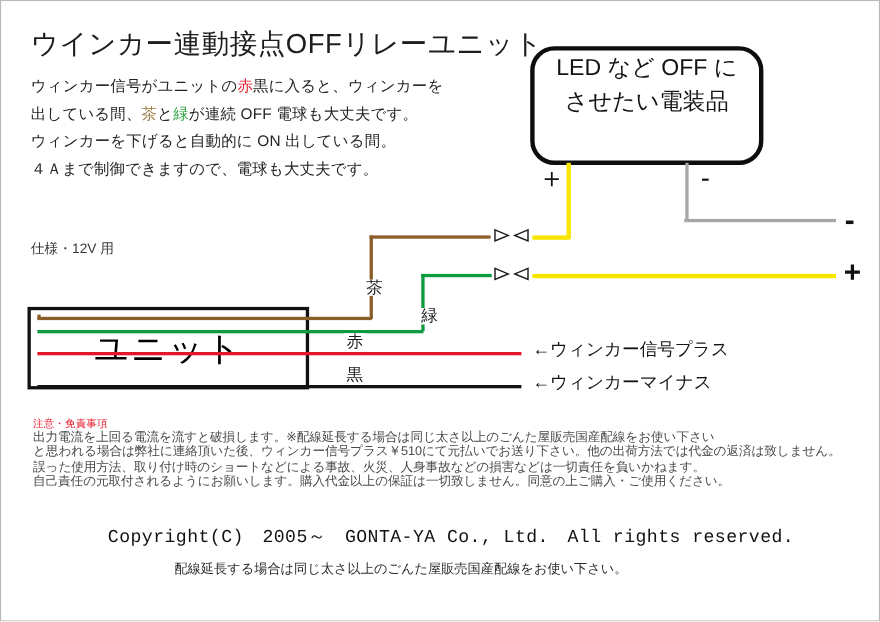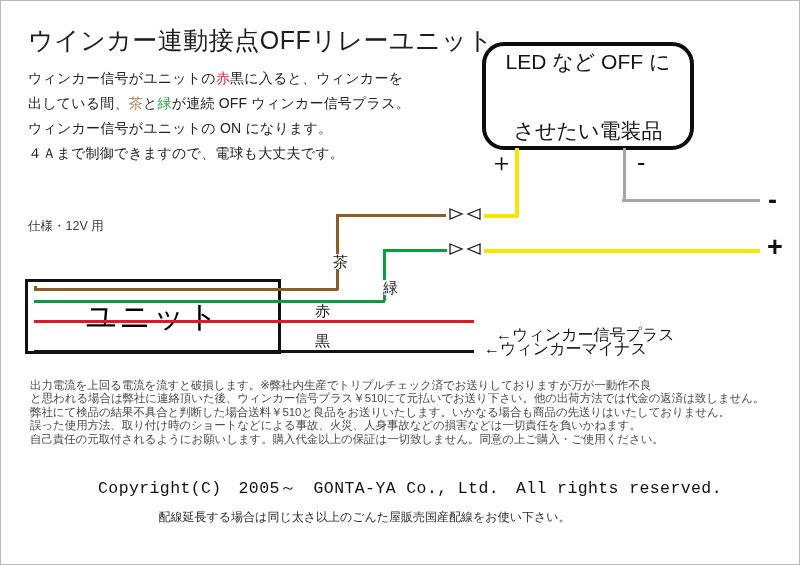--- a/index.html
+++ b/index.html
@@ -34,21 +34,21 @@
   }
   .w-red{color:#e8192c;}
   .w-brown{color:#9d7b46;}
   .w-green{color:#27a33d;}
 
   
   #led-box{
     position:absolute;left:482px;top:42px;width:212px;height:108px;
     border:4px solid #0d0d0d;border-radius:22px;background:#fff;
     box-sizing:border-box;
-    display:flex;flex-direction:column;align-items:center;justify-content:space-between;
+    display:flex;flex-direction:column;align-items:center;justify-content:flex-start;
   }
   #led-box .line{font-size:21px;line-height:31px;color:#141414;white-space:nowrap;}
 
   .term-sign{
     position:absolute;font-size:25px;line-height:25px;color:#111;
     font-family:"Liberation Sans",sans-serif;
   }
   #led-plus{left:489px;top:150px;}
   #led-minus{left:637px;top:150px;}
   #right-minus{left:768px;top:188px;font-size:27px;font-weight:bold;}
@@ -121,22 +121,22 @@
 <body>
 
 <div id="page">
 
   <div class="frame-edge"></div>
 
   <div id="title">ウインカー連動接点OFFリレーユニット</div>
 
   <div id="desc">
     <div class="line"><span>ウィンカー信号がユニットの</span><span class="w-red">赤</span><span>黒</span><span>に入ると、ウィンカーを</span></div>
-    <div class="line"><span>出している間、</span><span class="w-brown">茶</span><span>と</span><span class="w-green">緑</span><span>が連続 OFF ウィンカー信号プラス。</span></div>
-    <div class="line">ウィンカー信号がユニットの ON になります。</div>
+    <div class="line"><span>出している間、</span><span class="w-brown">茶</span><span>と</span><span class="w-green">緑</span><span>が連続 OFF 電球も大丈夫です。</span></div>
+    <div class="line">ウィンカーを下げると自動的に ON 出している間。</div>
     <div class="line">４Ａまで制御できますので、電球も大丈夫です。</div>
   </div>
 
   <div id="led-box">
     <div class="line">LED など OFF に</div>
     <div class="line">させたい電装品</div>
   </div>
   <div class="term-sign" id="led-plus">＋</div>
   <div class="term-sign" id="led-minus">-</div>
 
@@ -184,27 +184,27 @@
   </div>
 
   <div class="wire-label" style="left:331px;top:254px;">茶</div>
   <div class="wire-label" style="left:381px;top:280px;">緑</div>
   <div class="wire-label" style="left:313px;top:303px;">赤</div>
   <div class="wire-label" style="left:313px;top:333px;">黒</div>
 
   <div class="term-sign" id="right-minus">-</div>
   <div class="term-sign" id="right-plus">+</div>
 
-  <div class="sig-label" style="left:496px;top:311px;margin-top:16px;">←ウィンカー信号プラス</div>
+  <div class="sig-label" style="left:484px;top:311px;">←ウィンカー信号プラス</div>
   <div class="sig-label" style="left:484px;top:341px;">←ウィンカーマイナス</div>
 
   <div id="disclaimer">
-    <div class="dline">出力電流を上回る電流を流すと破損します。※弊社内生産でトリプルチェック済でお送りしておりますが万が一動作不良</div>
+    <div id="disc-head">注意・免責事項</div>
+    <div class="dline">出力電流を上回る電流を流すと破損します。※配線延長する場合は同じ太さ以上のごんた屋販売国産配線をお使い下さい</div>
     <div class="dline">と思われる場合は弊社に連絡頂いた後、ウィンカー信号プラス￥510にて元払いでお送り下さい。他の出荷方法では代金の返済は致しません。</div>
-    <div class="dline">弊社にて検品の結果不具合と判断した場合送料￥510と良品をお送りいたします。いかなる場合も商品の先送りはいたしておりません。</div>
     <div class="dline">誤った使用方法、取り付け時のショートなどによる事故、火災、人身事故などの損害などは一切責任を負いかねます。</div>
     <div class="dline">自己責任の元取付されるようにお願いします。購入代金以上の保証は一切致しません。同意の上ご購入・ご使用ください。</div>
   </div>
 
   <div id="copyright">Copyright(C)　2005～　GONTA-YA Co., Ltd.　All rights reserved.</div>
   <div id="bottom-note">配線延長する場合は同じ太さ以上のごんた屋販売国産配線をお使い下さい。</div>
 
 </div>
 
 </body></html>

